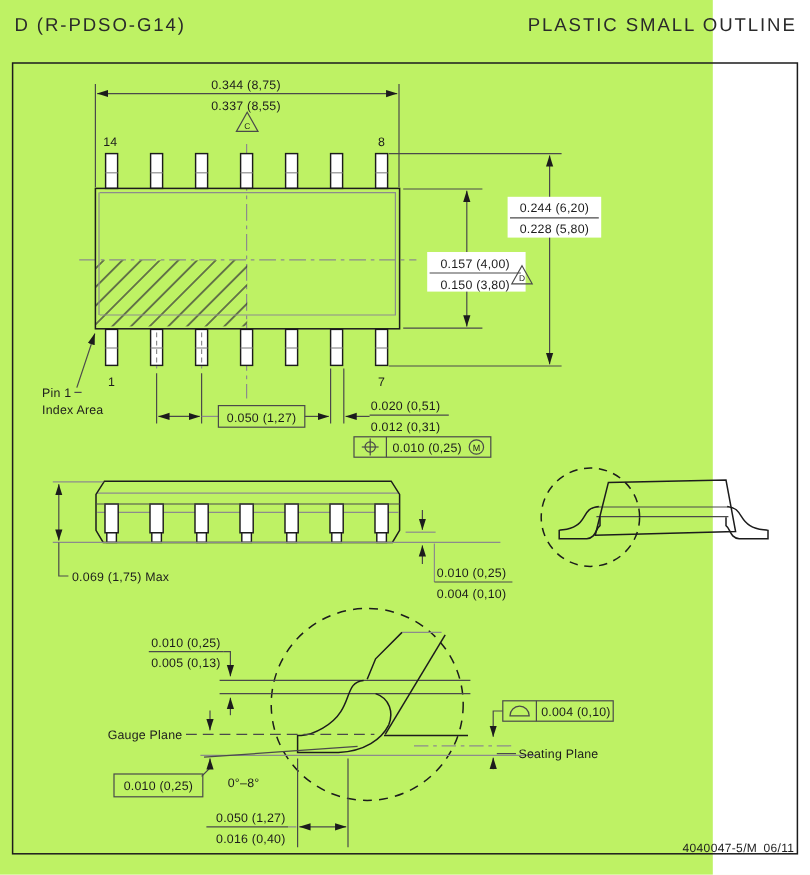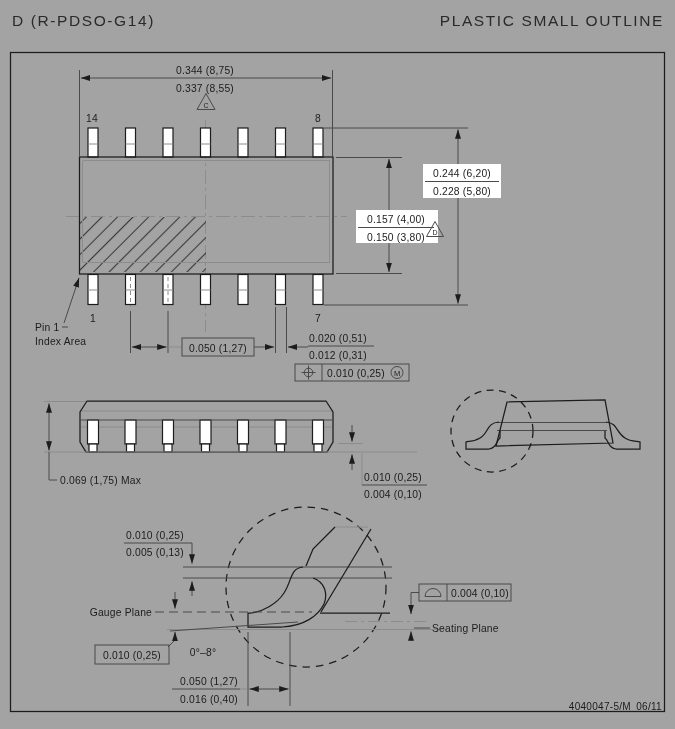--- a/index.html
+++ b/index.html
@@ -1,16 +1,16 @@
 <!DOCTYPE html>
 <html><head>
 <meta charset="utf-8">
 <style>
   html,body{margin:0;padding:0;background:#ffffff;}
-  .page{width:675px;height:729px;position:relative;background:#a3a3a3;text-decoration:underline;}
+  .page{width:594px;height:729px;position:relative;background:#bef264;text-decoration:underline;}
   svg{display:block;}
   text{font-family:"Liberation Sans",sans-serif;fill:#1c1c1c;}
   .d{font-size:10.3px;letter-spacing:.2px;}
   .hdr{font-size:15.5px;letter-spacing:1.6px;fill:#2a2a2a;}
   .flag{font-size:7px;}
   .mm{font-size:7.5px;}
   .ft{font-size:10px;letter-spacing:.3px;}
   .k{stroke:#1c1c1c;stroke-width:1.25;fill:none;}
   .kt{stroke:#4a4a4a;stroke-width:1;fill:none;}
   .g{stroke:#8c8c8c;stroke-width:1;fill:none;}

